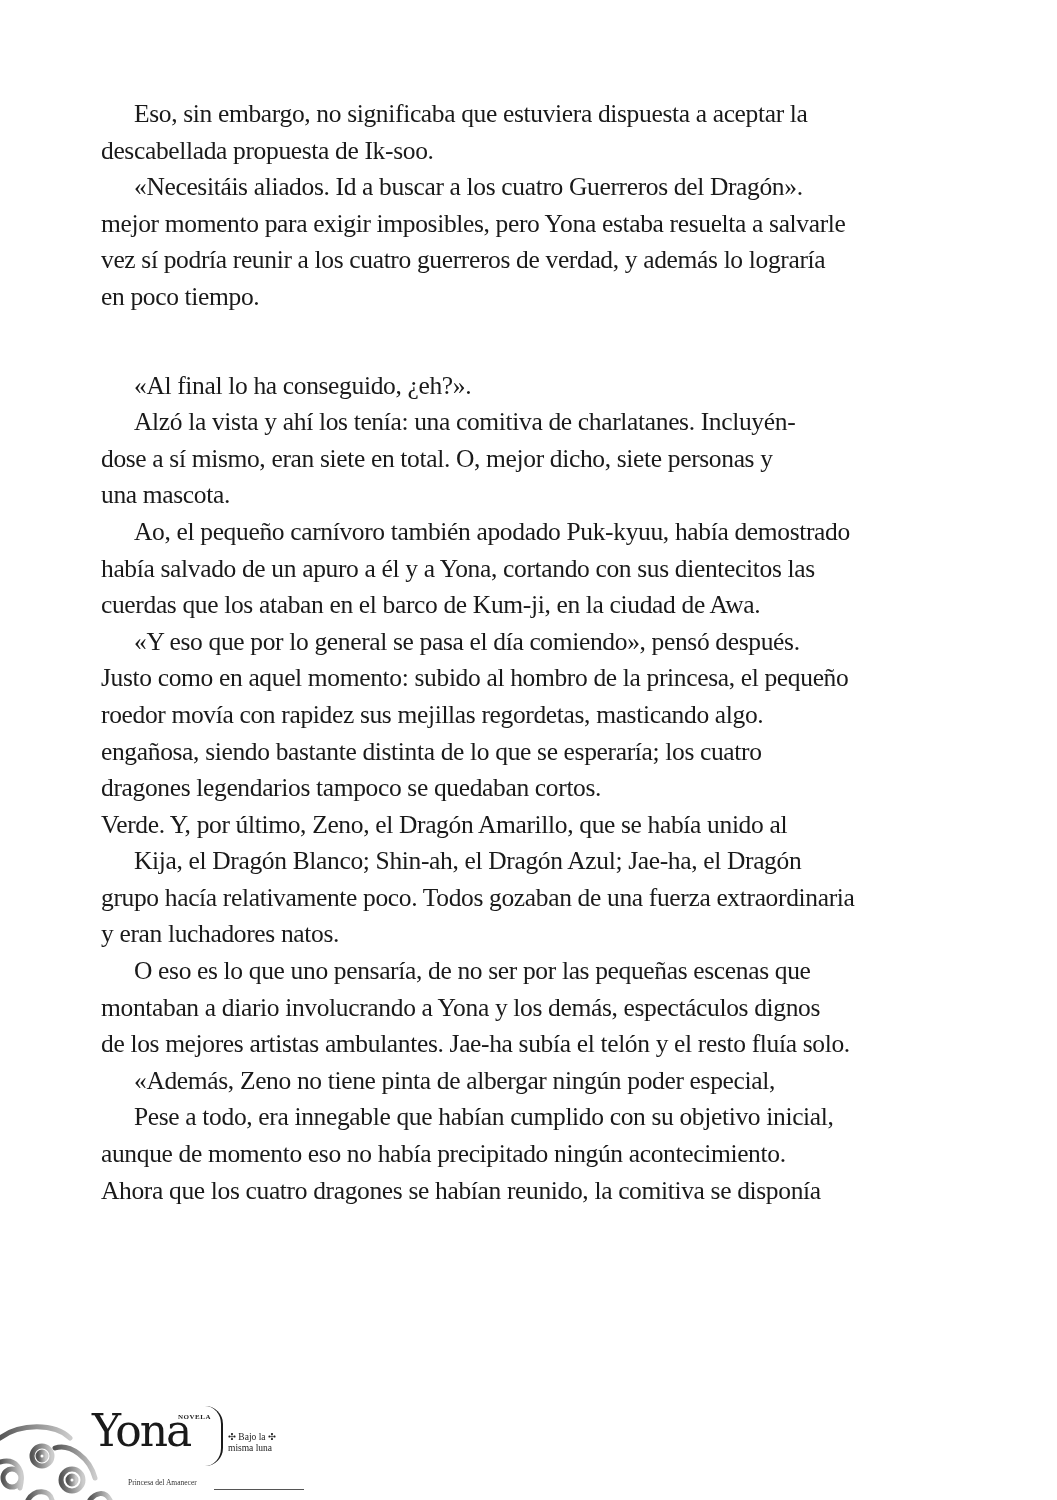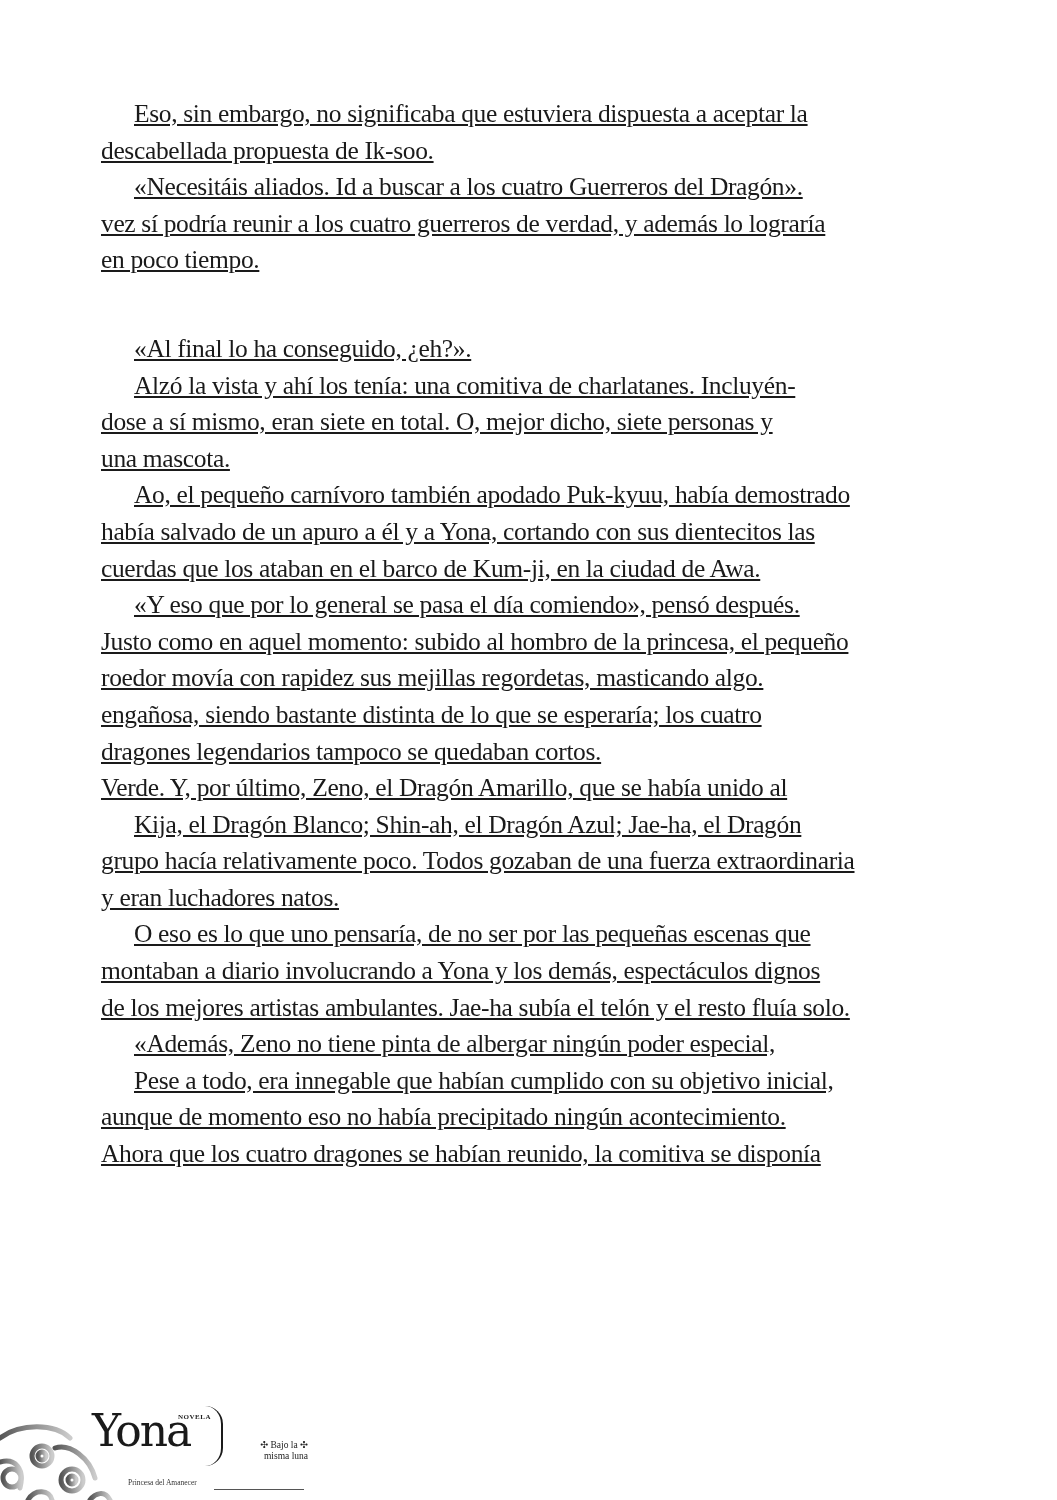--- a/index.html
+++ b/index.html
@@ -11,21 +11,20 @@
       width: 820px;
       font-family: "Liberation Serif", "DejaVu Serif", serif;
       font-size: 25.5px;
       color: #1a1a1a;
       letter-spacing: -0.35px;
     }
     .line {
       height: 36.6px;
       line-height: 36.6px;
       white-space: nowrap;
-      text-decoration: underline;
     }
     .line.indent { padding-left: 33px; }
     .line.blank { height: 52px; }
     .footer {
       position: absolute;
       left: 0; top: 1400px; width: 340px; height: 100px;
     }
     .ornament { position: absolute; left: 0; top: 18px; width: 120px; height: 82px; }
     .logo-yona {
       position: absolute; left: 92px; top: 5px;
@@ -40,32 +39,33 @@
     }
     .logo-subtitle {
       position: absolute; left: 128px; top: 78px;
       font-family: "Liberation Serif", serif; font-size: 7.5px; color: #333;
     }
     .logo-paren {
       position: absolute; left: 205px; top: 6px;
       width: 16px; height: 60px; border-right: 2px solid #1a1a1a; border-radius: 0 40px 40px 0;
     }
     .collection {
-      position: absolute; left: 228px; top: 40px; width: 80px;
-      font-family: "Liberation Serif", serif; font-size: 9.5px; color: #222; text-align: right; line-height: 11px;
+      position: absolute; left: 228px; top: 32px; width: 80px;
+      font-family: "Liberation Serif", serif; font-size: 9.5px; color: #222; text-align: left; line-height: 11px;
     }
     .collection-rule { position: absolute; left: 214px; top: 89px; width: 90px; height: 1px; background: #555; }
   </style>
 </head>
 <body>
 
 <div class="page-text">
   <div class="line indent">Eso, sin embargo, no significaba que estuviera dispuesta a aceptar la</div>
   <div class="line">descabellada propuesta de Ik-soo.</div>
   <div class="line indent">«Necesitáis aliados. Id a buscar a los cuatro Guerreros del Dragón».</div>
+  <div class="line">mejor momento para exigir imposibles, pero Yona estaba resuelta a salvarle</div>
   <div class="line">vez sí podría reunir a los cuatro guerreros de verdad, y además lo lograría</div>
   <div class="line">en poco tiempo.</div>
   <div class="line blank"></div>
   <div class="line indent">«Al final lo ha conseguido, ¿eh?».</div>
   <div class="line indent">Alzó la vista y ahí los tenía: una comitiva de charlatanes. Incluyén-</div>
   <div class="line">dose a sí mismo, eran siete en total. O, mejor dicho, siete personas y</div>
   <div class="line">una mascota.</div>
   <div class="line indent">Ao, el pequeño carnívoro también apodado Puk-kyuu, había demostrado</div>
   <div class="line">había salvado de un apuro a él y a Yona, cortando con sus dientecitos las</div>
   <div class="line">cuerdas que los ataban en el barco de Kum-ji, en la ciudad de Awa.</div>

